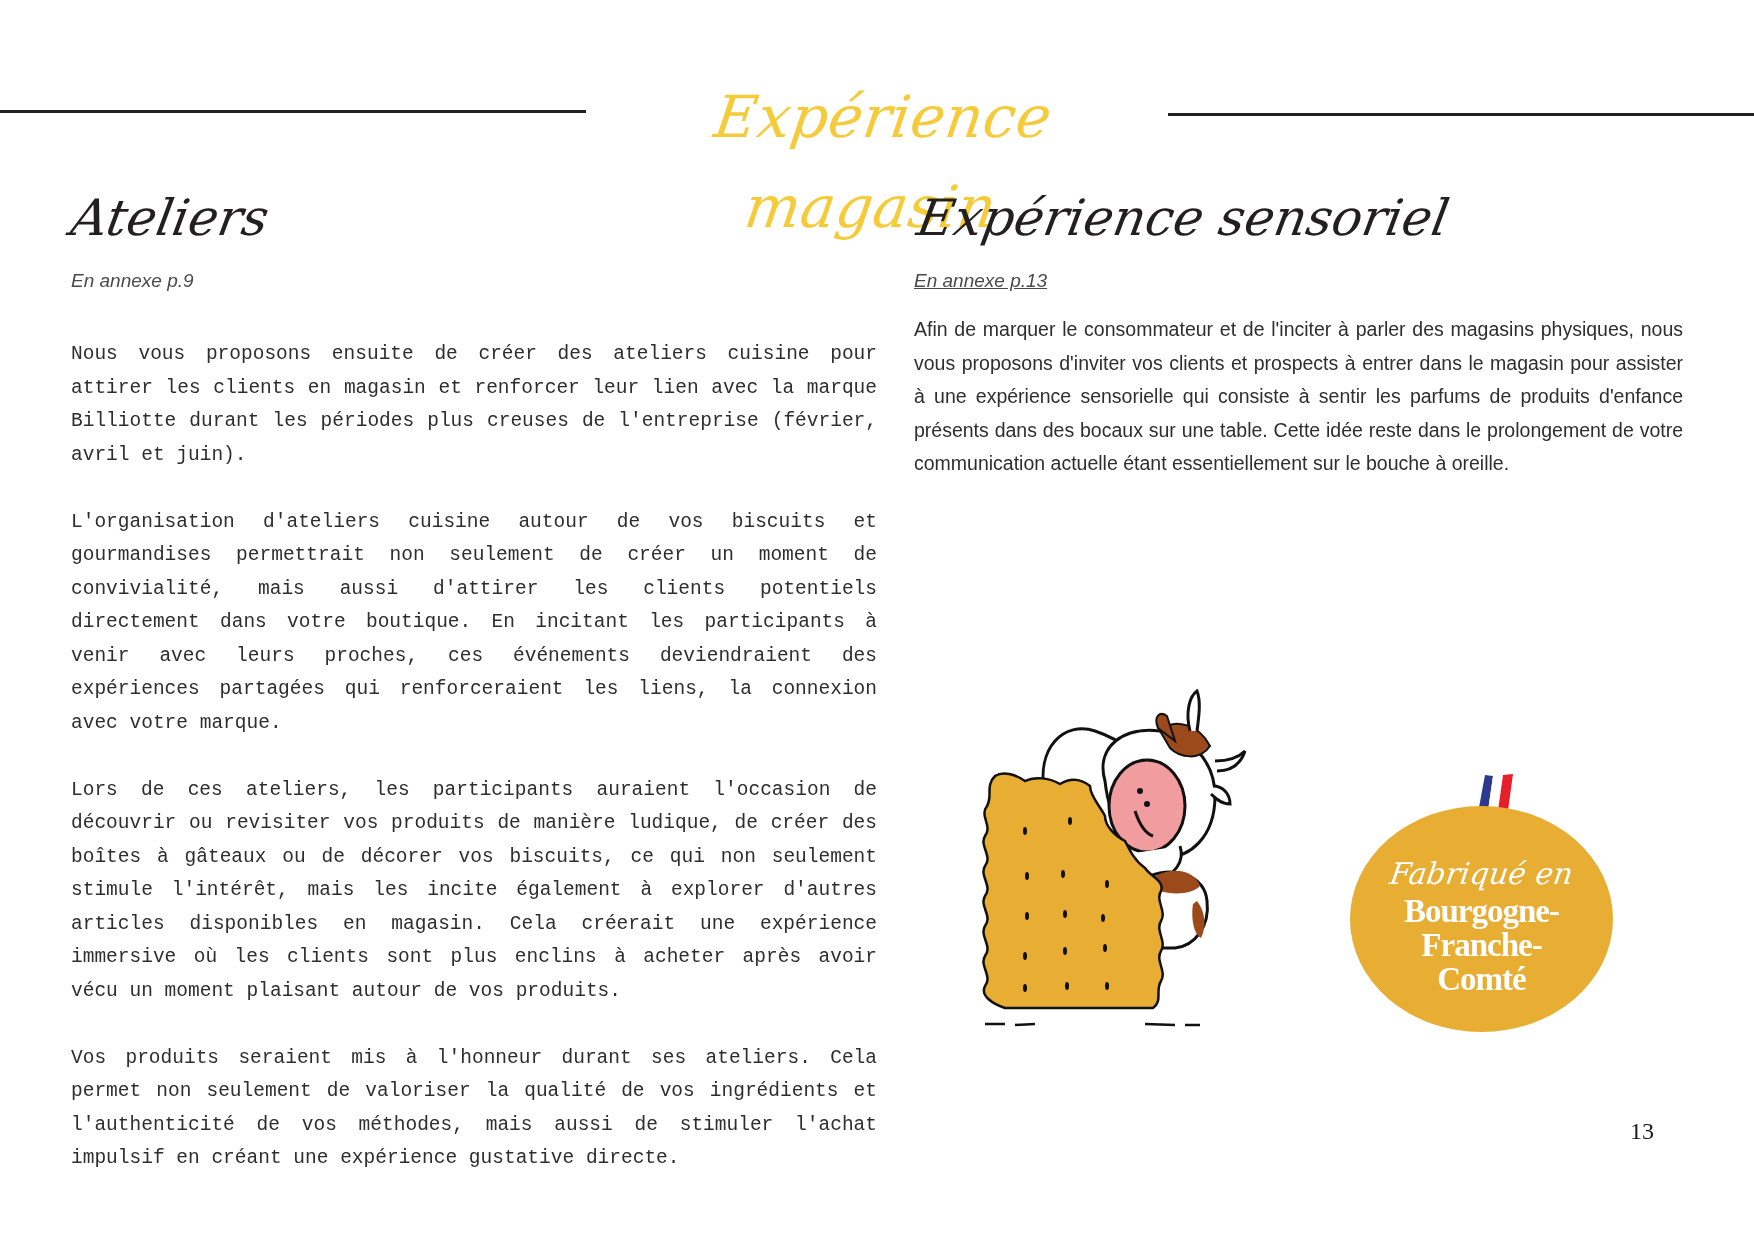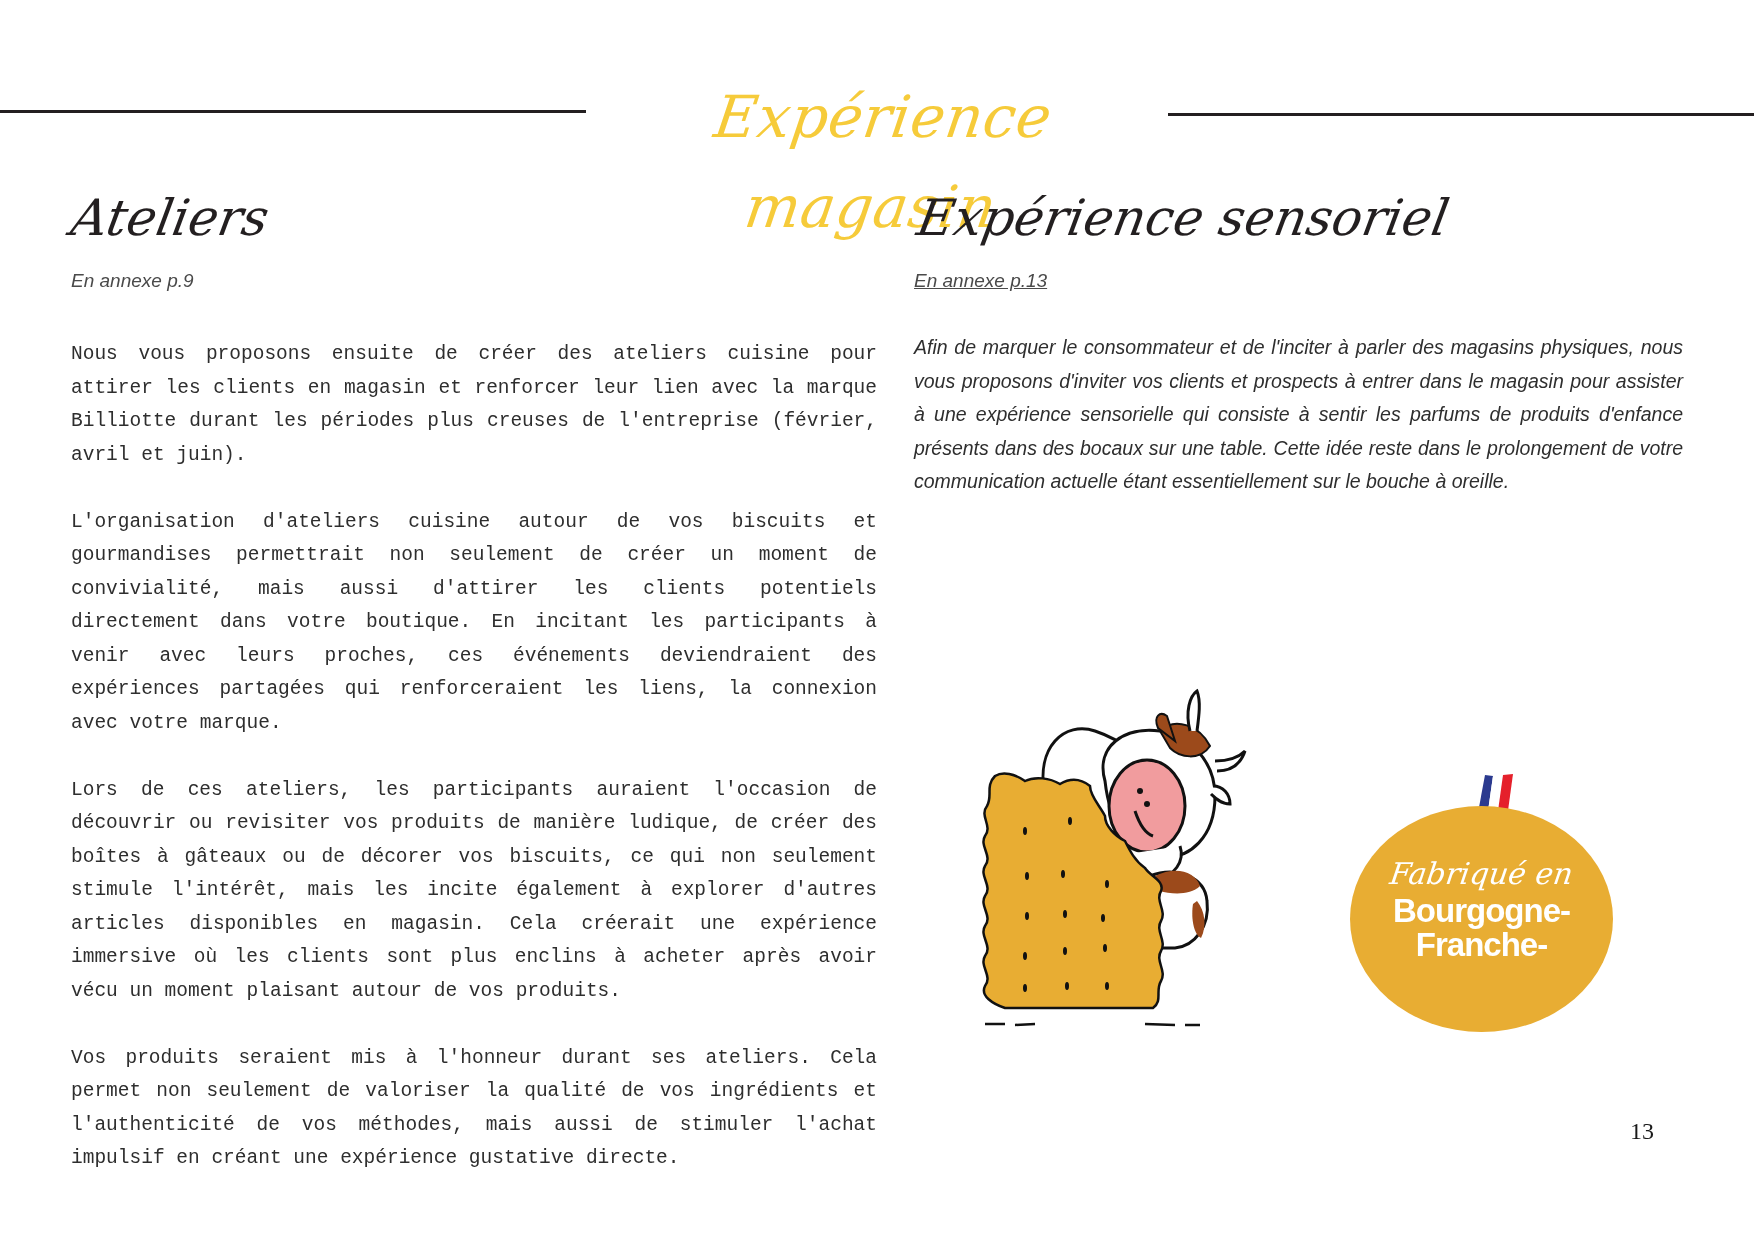--- a/index.html
+++ b/index.html
@@ -40,21 +40,21 @@
       position: absolute; left: 0; top: 46px; width: 263px; height: 226px; border-radius: 50%;
       background: #e8ad33;
     }
     .badge-script {
       position: absolute; top: 50px; left: 0; width: 263px; text-align: center;
       font-family: "DejaVu Serif", serif; font-style: italic; font-size: 30px; color: #ffffff;
       transform: skewX(-8deg);
     }
     .badge-region {
       position: absolute; top: 88px; left: 0; width: 263px; text-align: center;
-      font-family: Liberation Sans, sans-serif; font-weight: bold; font-size: 33px;
+      font-family: Liberation Serif, serif; font-weight: bold; font-size: 33px;
       line-height: 34px; color: #ffffff; letter-spacing: -1px;
     }
     .flag { position: absolute; left: 115px; top: 10px; width: 60px; height: 50px; }
   </style>
 </head>
 <body>
 
 <div class="page-header">
   <div class="rule-left"></div>
   <h1 class="page-title" style="margin:0;">Expérience magasin</h1>
@@ -67,21 +67,21 @@
 <div class="body-col" style="left:71px; top:338px; width:806px;font-family:Liberation Mono, monospace;">
   <p>Nous vous proposons ensuite de créer des ateliers cuisine pour attirer les clients en magasin et renforcer leur lien avec la marque Billiotte durant les périodes plus creuses de l'entreprise (février, avril et juin).</p>
   <p>L'organisation d'ateliers cuisine autour de vos biscuits et gourmandises permettrait non seulement de créer un moment de convivialité, mais aussi d'attirer les clients potentiels directement dans votre boutique. En incitant les participants à venir avec leurs proches, ces événements deviendraient des expériences partagées qui renforceraient les liens, la connexion avec votre marque.</p>
   <p>Lors de ces ateliers, les participants auraient l'occasion de découvrir ou revisiter vos produits de manière ludique, de créer des boîtes à gâteaux ou de décorer vos biscuits, ce qui non seulement stimule l'intérêt, mais les incite également à explorer d'autres articles disponibles en magasin. Cela créerait une expérience immersive où les clients sont plus enclins à acheter après avoir vécu un moment plaisant autour de vos produits.</p>
   <p>Vos produits seraient mis à l'honneur durant ses ateliers. Cela permet non seulement de valoriser la qualité de vos ingrédients et l'authenticité de vos méthodes, mais aussi de stimuler l'achat impulsif en créant une expérience gustative directe.</p>
 </div>
 
 <h2 class="section-title" style="left:918px; top:188px;">Expérience sensoriel</h2>
 <div class="annex" style="left:914px; top:270px;text-decoration:underline;">En annexe p.13</div>
 
-<div class="body-col" style="left:914px; top:331px; width:769px;font-style:italic;">
+<div class="body-col" style="left:914px; top:313px; width:769px;">
   <p>Afin de marquer le consommateur et de l'inciter à parler des magasins physiques, nous vous proposons d'inviter vos clients et prospects à entrer dans le magasin pour assister à une expérience sensorielle qui consiste à sentir les parfums de produits d'enfance présents dans des bocaux sur une table. Cette idée reste dans le prolongement de votre communication actuelle étant essentiellement sur le bouche à oreille.</p>
 </div>
 
 <div class="illustration">
   <svg width="300" height="346" viewBox="0 0 300 346">
 
     <path d="M70 110 C60 60 90 35 120 45 C150 55 170 75 180 85" fill="#fff" stroke="#111" stroke-width="3"></path>
 
     <path d="M130 95 C120 60 150 40 185 45 C215 50 240 75 240 110 C240 150 215 175 185 170 C155 165 135 140 130 95 Z" fill="#fff" stroke="#111" stroke-width="3"></path>
 
@@ -132,17 +132,18 @@
   <svg class="flag" viewBox="0 0 60 50">
     <path d="M12 48 L20 5 L28 6 L22 48 Z" fill="#2b3a8f"></path>
     <path d="M22 48 L28 6 L38 5 L32 48 Z" fill="#ffffff"></path>
     <path d="M32 48 L38 5 L48 4 L42 48 Z" fill="#e5202b"></path>
   </svg>
   <div class="badge-circle">
     <div class="badge-script">Fabriqué en</div>
     <div class="badge-region">
       <div>Bourgogne-</div>
       <div>Franche-</div>
+      <div>Comté</div>
     </div>
   </div>
 </div>
 
 <div class="page-number">13</div>
 
 </body></html>

